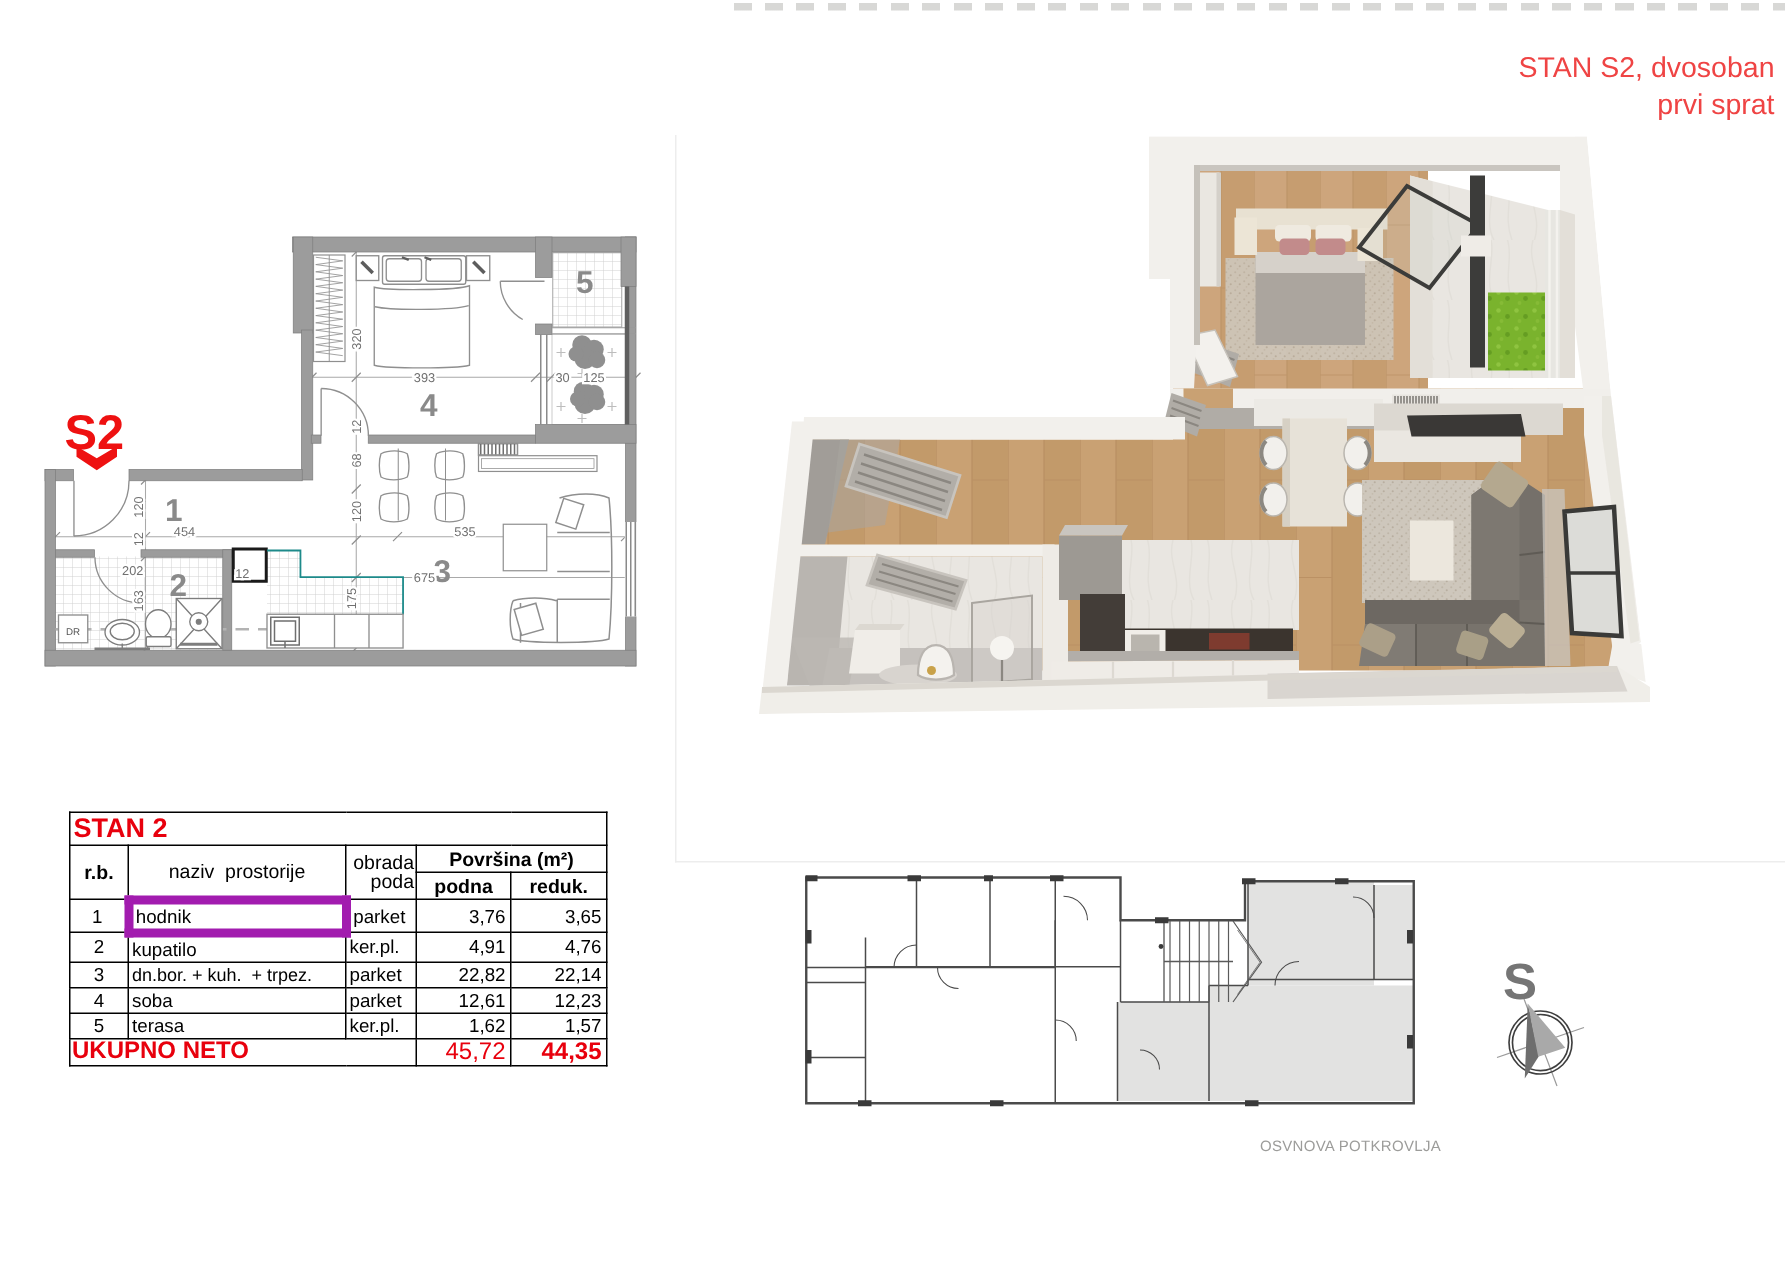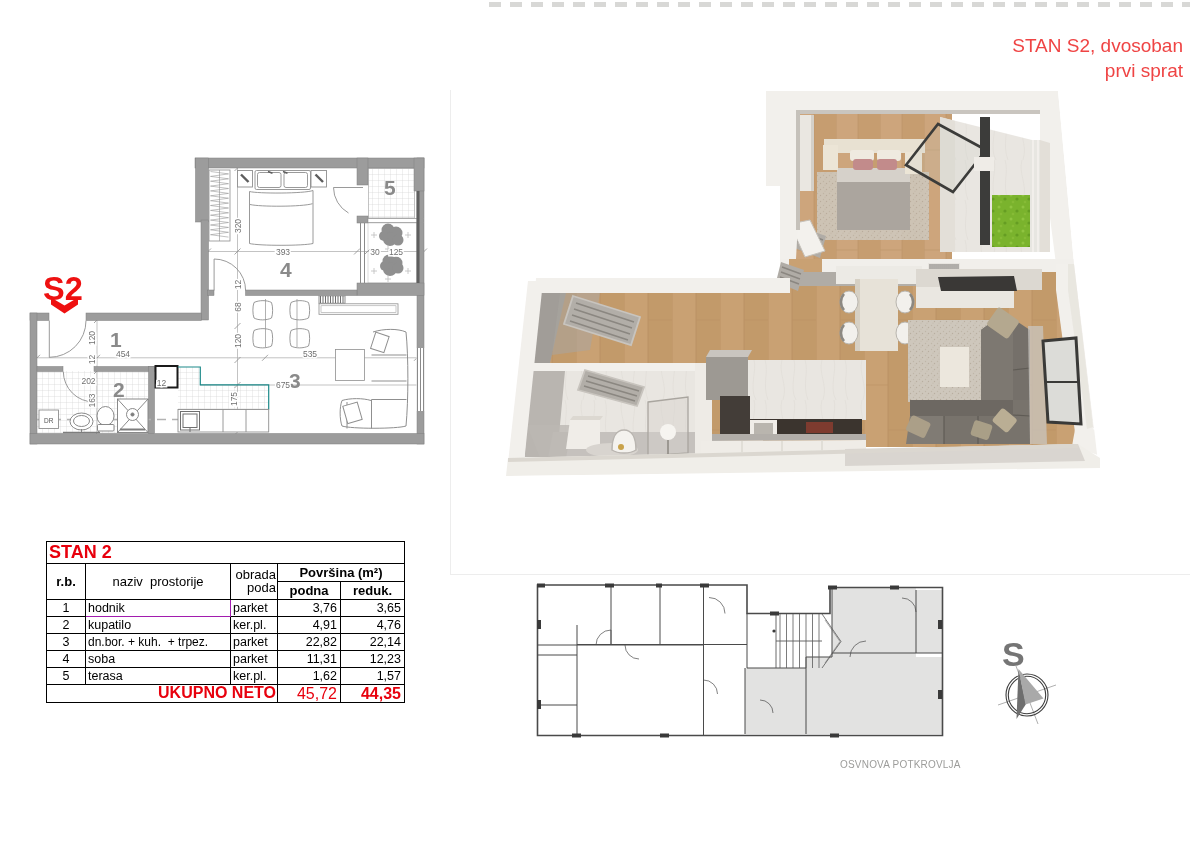--- a/index.html
+++ b/index.html
@@ -529,21 +529,21 @@
 <td rowspan="2" style="border:1.5px solid #000;width:44px;text-align:right;font-weight:normal;font-size:13px;line-height:12.6px;">obrada poda</td>
 <td colspan="2" style="border:1.5px solid #000;text-align:center;font-weight:bold;font-size:13px;height:12px;">Površina (m²)</td>
 </tr>
 <tr>
 <td style="border:1.5px solid #000;width:60px;text-align:center;font-weight:bold;font-size:13px;height:12px;">podna</td>
 <td style="border:1.5px solid #000;width:61px;text-align:center;font-weight:bold;font-size:13px;">reduk.</td>
 </tr>
 
 <tr>
           <td style="border:1px solid #000;text-align:center;height:12.6px;">1</td>
-          <td style="border:1px solid #a21caf;padding-left:2px;margin-left:32px;">hodnik</td>
+          <td style="border:6px solid #a21caf;padding-left:2px;margin-left:32px;">hodnik</td>
           <td style="border:1px solid #000;padding-left:2px;">parket</td>
           <td style="border:1px solid #000;text-align:right;padding-right:3px;">3,76</td>
           <td style="border:1px solid #000;text-align:right;padding-right:3px;">3,65</td>
         </tr>
 
 <tr>
           <td style="border:1px solid #000;text-align:center;height:12.6px;">2</td>
           <td style="border:1px solid #000;padding-left:2px;">kupatilo</td>
           <td style="border:1px solid #000;padding-left:2px;">ker.pl.</td>
           <td style="border:1px solid #000;text-align:right;padding-right:3px;">4,91</td>
@@ -555,34 +555,34 @@
           <td style="border:1px solid #000;padding-left:2px;font-size:12px;">dn.bor. + kuh.&nbsp; + trpez.</td>
           <td style="border:1px solid #000;padding-left:2px;">parket</td>
           <td style="border:1px solid #000;text-align:right;padding-right:3px;">22,82</td>
           <td style="border:1px solid #000;text-align:right;padding-right:3px;">22,14</td>
         </tr>
 
 <tr>
           <td style="border:1px solid #000;text-align:center;height:12.6px;">4</td>
           <td style="border:1px solid #000;padding-left:2px;">soba</td>
           <td style="border:1px solid #000;padding-left:2px;">parket</td>
-          <td style="border:1px solid #000;text-align:right;padding-right:3px;">11,31</td>
+          <td style="border:1px solid #000;text-align:right;padding-right:3px;">12,61</td>
           <td style="border:1px solid #000;text-align:right;padding-right:3px;">12,23</td>
         </tr>
 
 <tr>
           <td style="border:1px solid #000;text-align:center;height:12.6px;">5</td>
           <td style="border:1px solid #000;padding-left:2px;">terasa</td>
           <td style="border:1px solid #000;padding-left:2px;">ker.pl.</td>
           <td style="border:1px solid #000;text-align:right;padding-right:3px;">1,62</td>
           <td style="border:1px solid #000;text-align:right;padding-right:3px;padding-left:16px;">1,57</td>
         </tr>
 
 <tr>
-          <td colspan="3" style="border:1.5px solid #000;height:12px;text-align:right;"><span style="color:#e8000d;font-weight:bold;font-size:16px;line-height:14px;">UKUPNO NETO</span></td>
+          <td colspan="3" style="border:1.5px solid #000;height:12px;"><span style="color:#e8000d;font-weight:bold;font-size:16px;line-height:14px;">UKUPNO NETO</span></td>
 <td style="border:1.5px solid #000;text-align:right;padding-right:3px;color:#e8000d;font-weight:normal;font-size:16px;line-height:15px;">45,72</td>
 <td style="border:1.5px solid #000;text-align:right;padding-right:3px;color:#e8000d;font-weight:bold;font-size:16px;line-height:15px;">44,35</td>
         </tr>
 </tbody>
     </table>
 </div>
 
 <svg id="siteplan" class="abs" style="left:535px;top:582px;" width="415" height="160" viewBox="535 582 415 160" xmlns="http://www.w3.org/2000/svg">
 <g stroke="#4a4a4a" stroke-width="1" fill="none">
 

